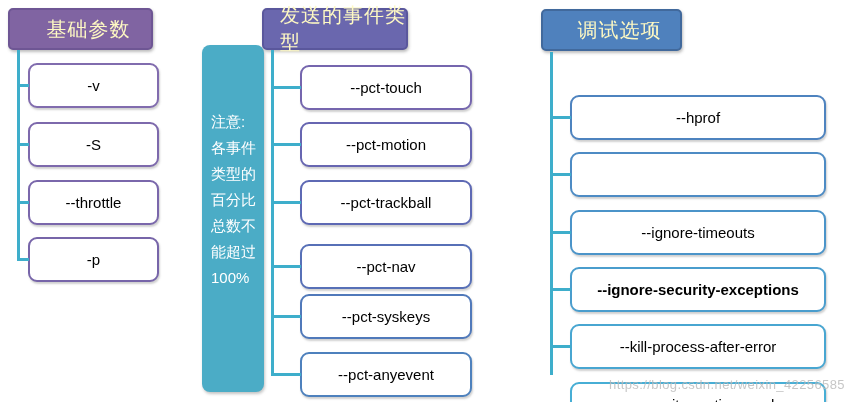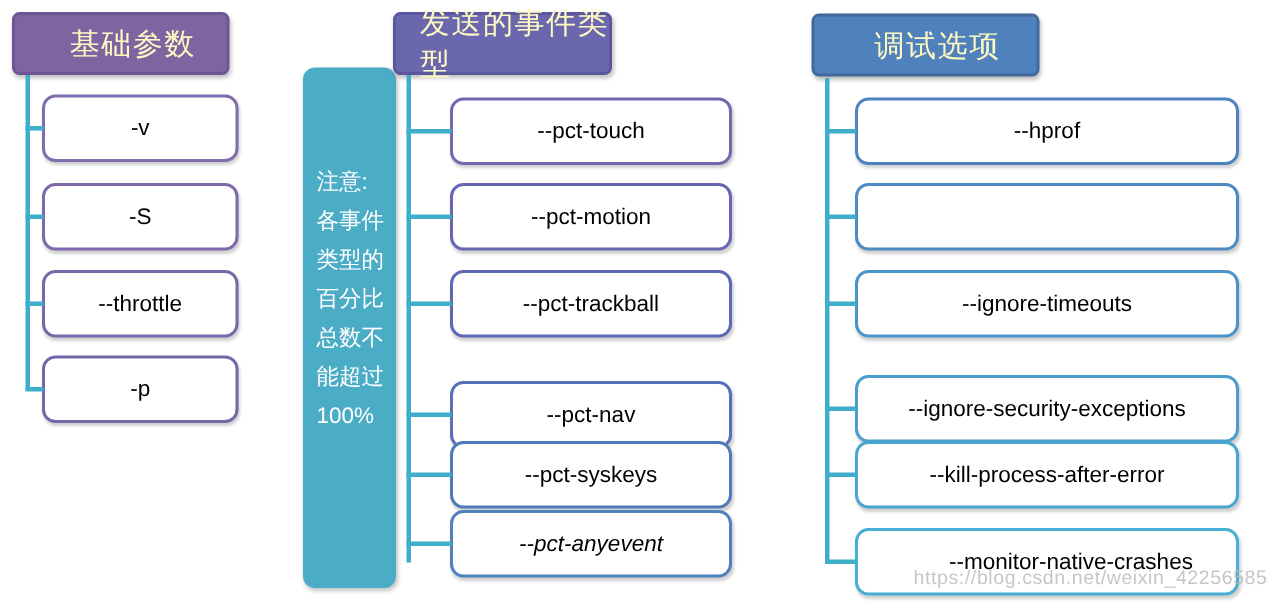--- a/index.html
+++ b/index.html
@@ -11,37 +11,37 @@
   .hdr {
     position:absolute; height:42px; box-sizing:border-box;
     border-radius:5px; border:2px solid transparent;
     color:#fef9c3; font-size:20px; letter-spacing:1px;
     display:flex; align-items:center; justify-content:center;
     box-shadow:1px 2px 3px rgba(110,110,110,0.45);
     padding-left:16px;
   }
   .h1 { left:8px;   top:8px; width:145px; }
   .h2 { left:262px; top:8px; width:146px; }
-  .h3 { left:541px; top:9px; width:152px; }
+  .h3 { left:541px; top:9px; width:141px; }
   .vline {
     position:absolute; width:3px; background:var(--connector,#3eaecb);
   }
   .v1 { left:17px;  top:50px; height:210px; }
   .v2 { left:271px; top:50px; height:325px; }
   .v3 { left:550px; top:52px; height:323px; }
   .item {
     position:absolute; height:45px; box-sizing:border-box;
     background:#fff; border:2.5px solid #7b68ad; border-radius:9px;
     display:flex; align-items:center; justify-content:center;
     font-size:15px; color:#000;
     box-shadow:1px 2px 2px rgba(120,120,120,0.35);
   }
   .c1i { left:28px;  width:131px; }
-  .c2i { left:300px; width:188px; }
-  .c3i { left:570px; width:256px; }
+  .c2i { left:300px; width:172px; }
+  .c3i { left:570px; width:256px;margin-top:30px; }
   .stub {
     position:absolute; top:50%; margin-top:-1.5px; height:3px;
     background:var(--connector,#3eaecb);
   }
   .c1i .stub { left:-13px; width:12px; }
   .c2i .stub { left:-31px; width:30px; }
   .c3i .stub { left:-22px; width:21px; }
   .note {
     position:absolute; left:202px; top:45px; width:62px; height:347px;
     box-sizing:border-box; border-radius:8px;
@@ -94,48 +94,48 @@
     <span>--pct-touch</span>
   </div>
   <div class="item c2i" style="top: 180px; border-color: rgb(94, 105, 180);">
     <span class="stub"></span>
     <span>--pct-trackball</span>
   </div>
   <div class="item c2i" style="top: 122px; border-color: rgb(103, 102, 177);">
     <span class="stub"></span>
     <span>--pct-motion</span>
   </div>
-  <div class="item c2i" style="top: 254px; border-color: rgb(87, 112, 183);">
+  <div class="item c2i" style="top: 244px; border-color: rgb(87, 112, 183);">
     <span class="stub"></span>
     <span>--pct-nav</span>
   </div>
   <div class="item c2i" style="top: 294px; border-color: rgb(80, 121, 186); text-align: center;">
     <span class="stub"></span>
     <span>--pct-syskeys</span>
   </div>
-  <div class="item c2i" style="top: 340px; border-color: rgb(78, 129, 189); font-style: italic;">
+  <div class="item c2i" style="top: 352px; border-color: rgb(78, 129, 189);">
     <span class="stub"></span>
     <span>--pct-anyevent</span>
   </div>
 
   <div class="hdr h3" style="background-color: rgb(79, 129, 189); border-color: rgb(65, 105, 156);">调试选项</div>
   <div class="vline v3"></div>
 
   <div class="item c3i" style="top: 65px; border-color: rgb(78, 131, 191);">
     <span class="stub"></span>
     <span>--hprof</span>
   </div>
   <div class="item c3i" style="top: 122px; border-color: rgb(77, 139, 196);">
     <span class="stub"></span>
   </div>
   <div class="item c3i" style="top: 180px; border-color: rgb(75, 148, 201);">
     <span class="stub"></span>
     <span>--ignore-timeouts</span>
   </div>
-  <div class="item c3i" style="top: 250px; border-color: rgb(74, 157, 205);">
+  <div class="item c3i" style="top: 237px; border-color: rgb(74, 157, 205); font-weight: bold;">
     <span class="stub"></span>
     <span>--ignore-security-exceptions</span>
   </div>
   <div class="item c3i" style="top: 294px; border-color: rgb(72, 166, 209);">
     <span class="stub"></span>
     <span>--kill-process-after-error</span>
   </div>
   <div class="item c3i" style="top: 352px; border-color: rgb(71, 174, 213); padding-left: 32px;">
     <span class="stub"></span>
     <span>--monitor-native-crashes</span>

